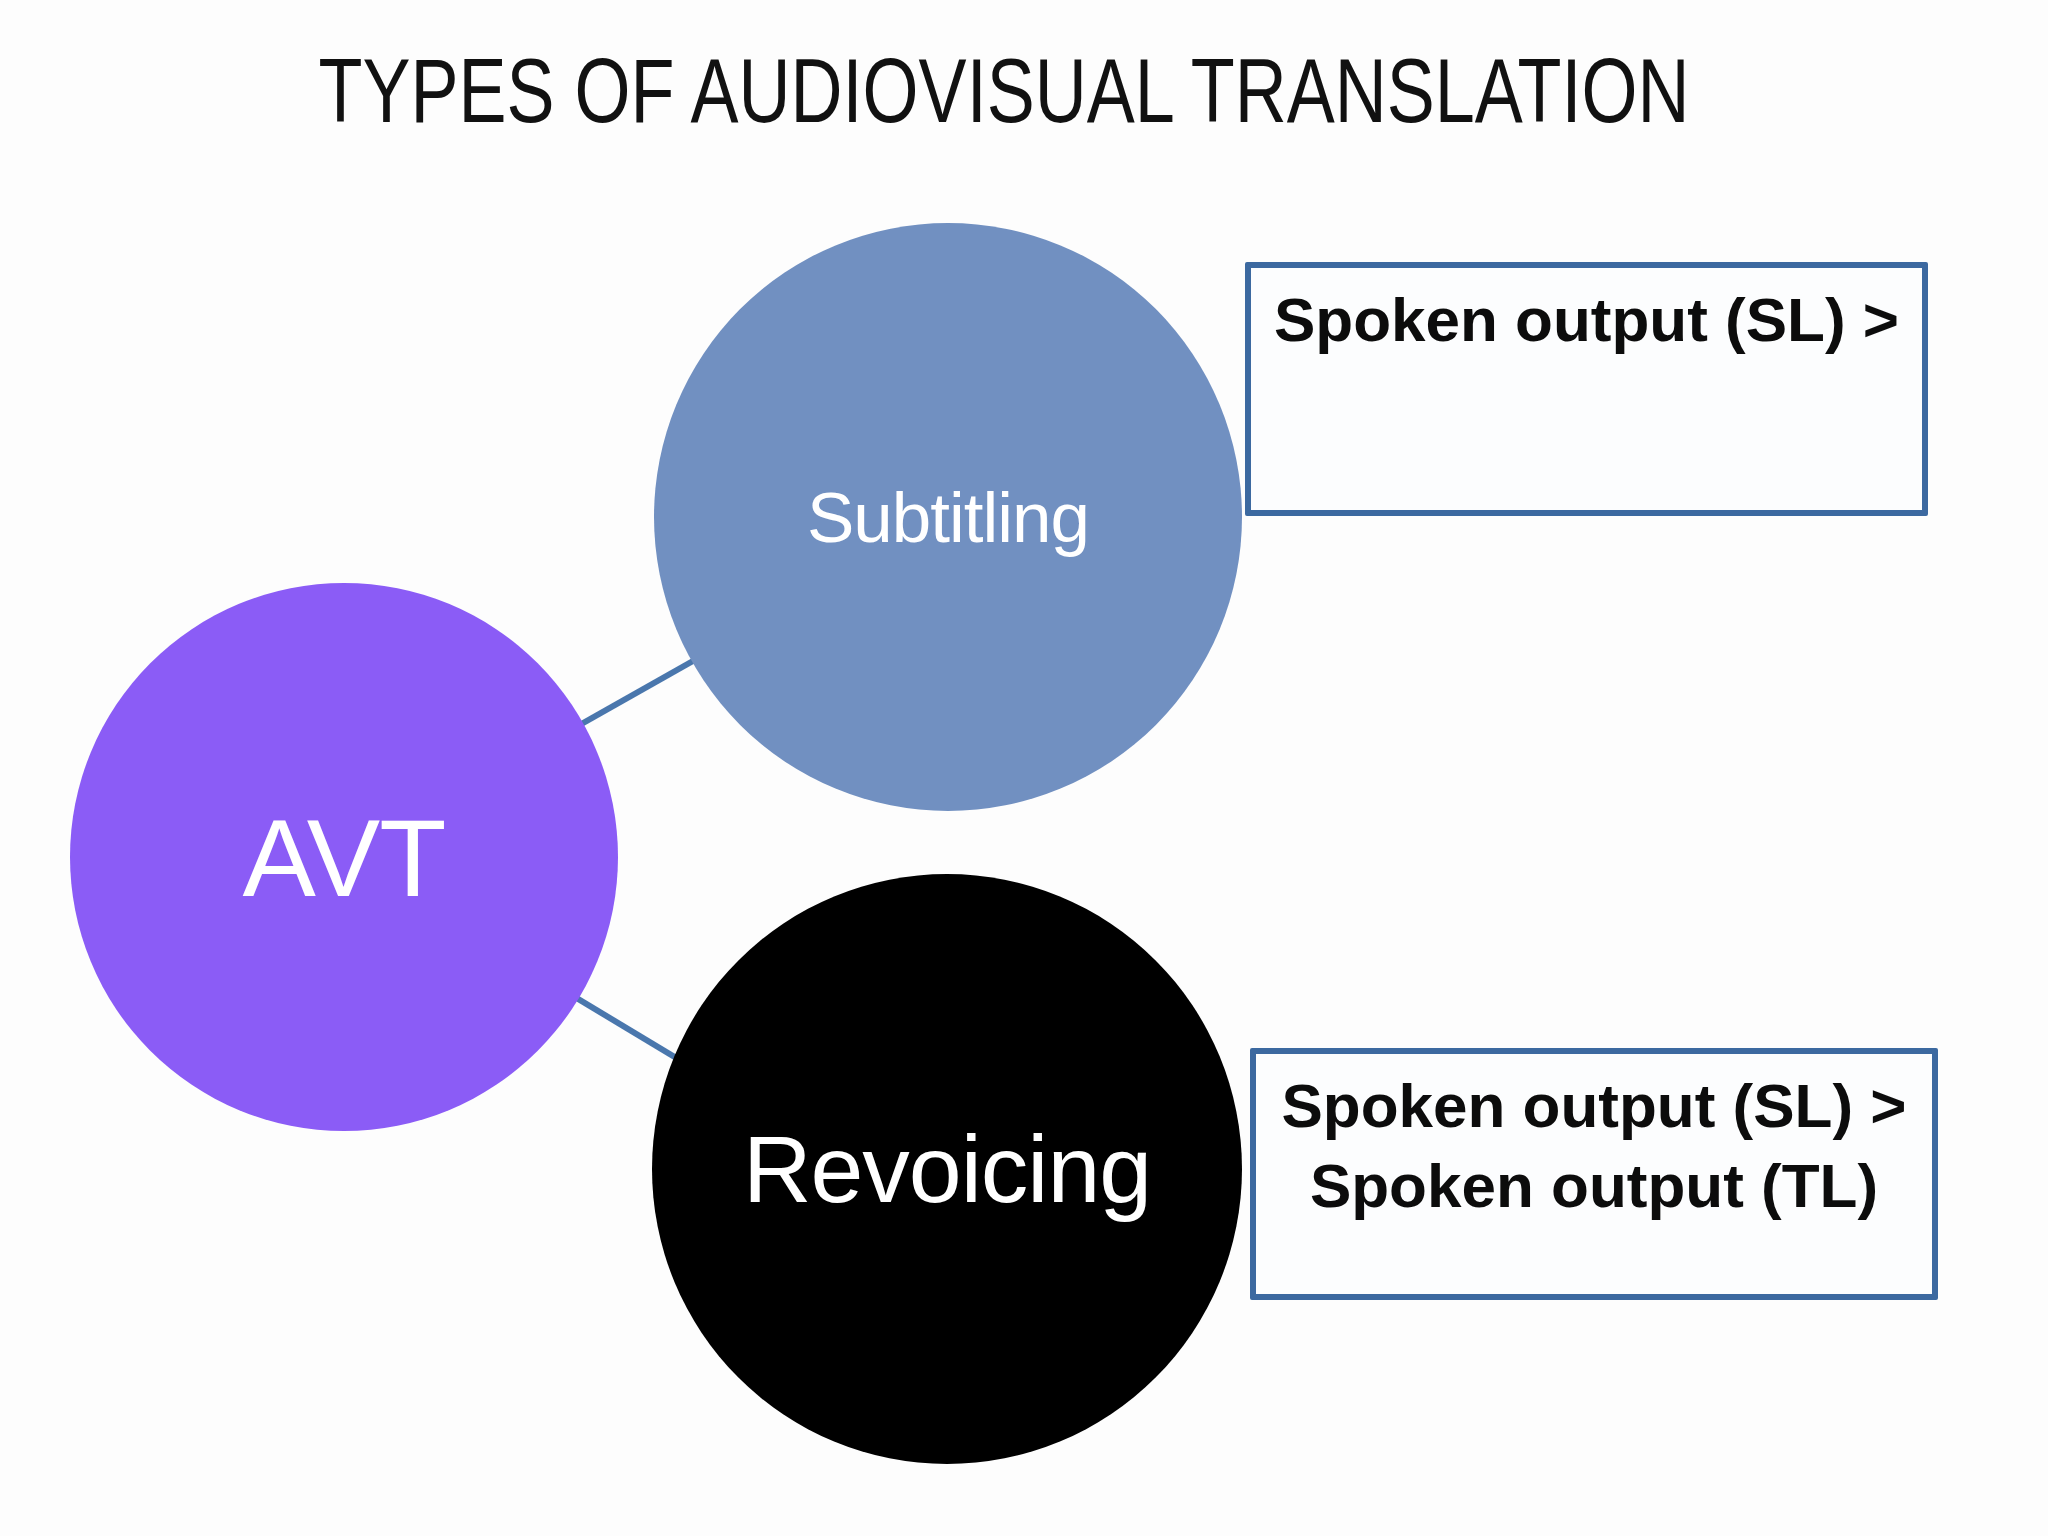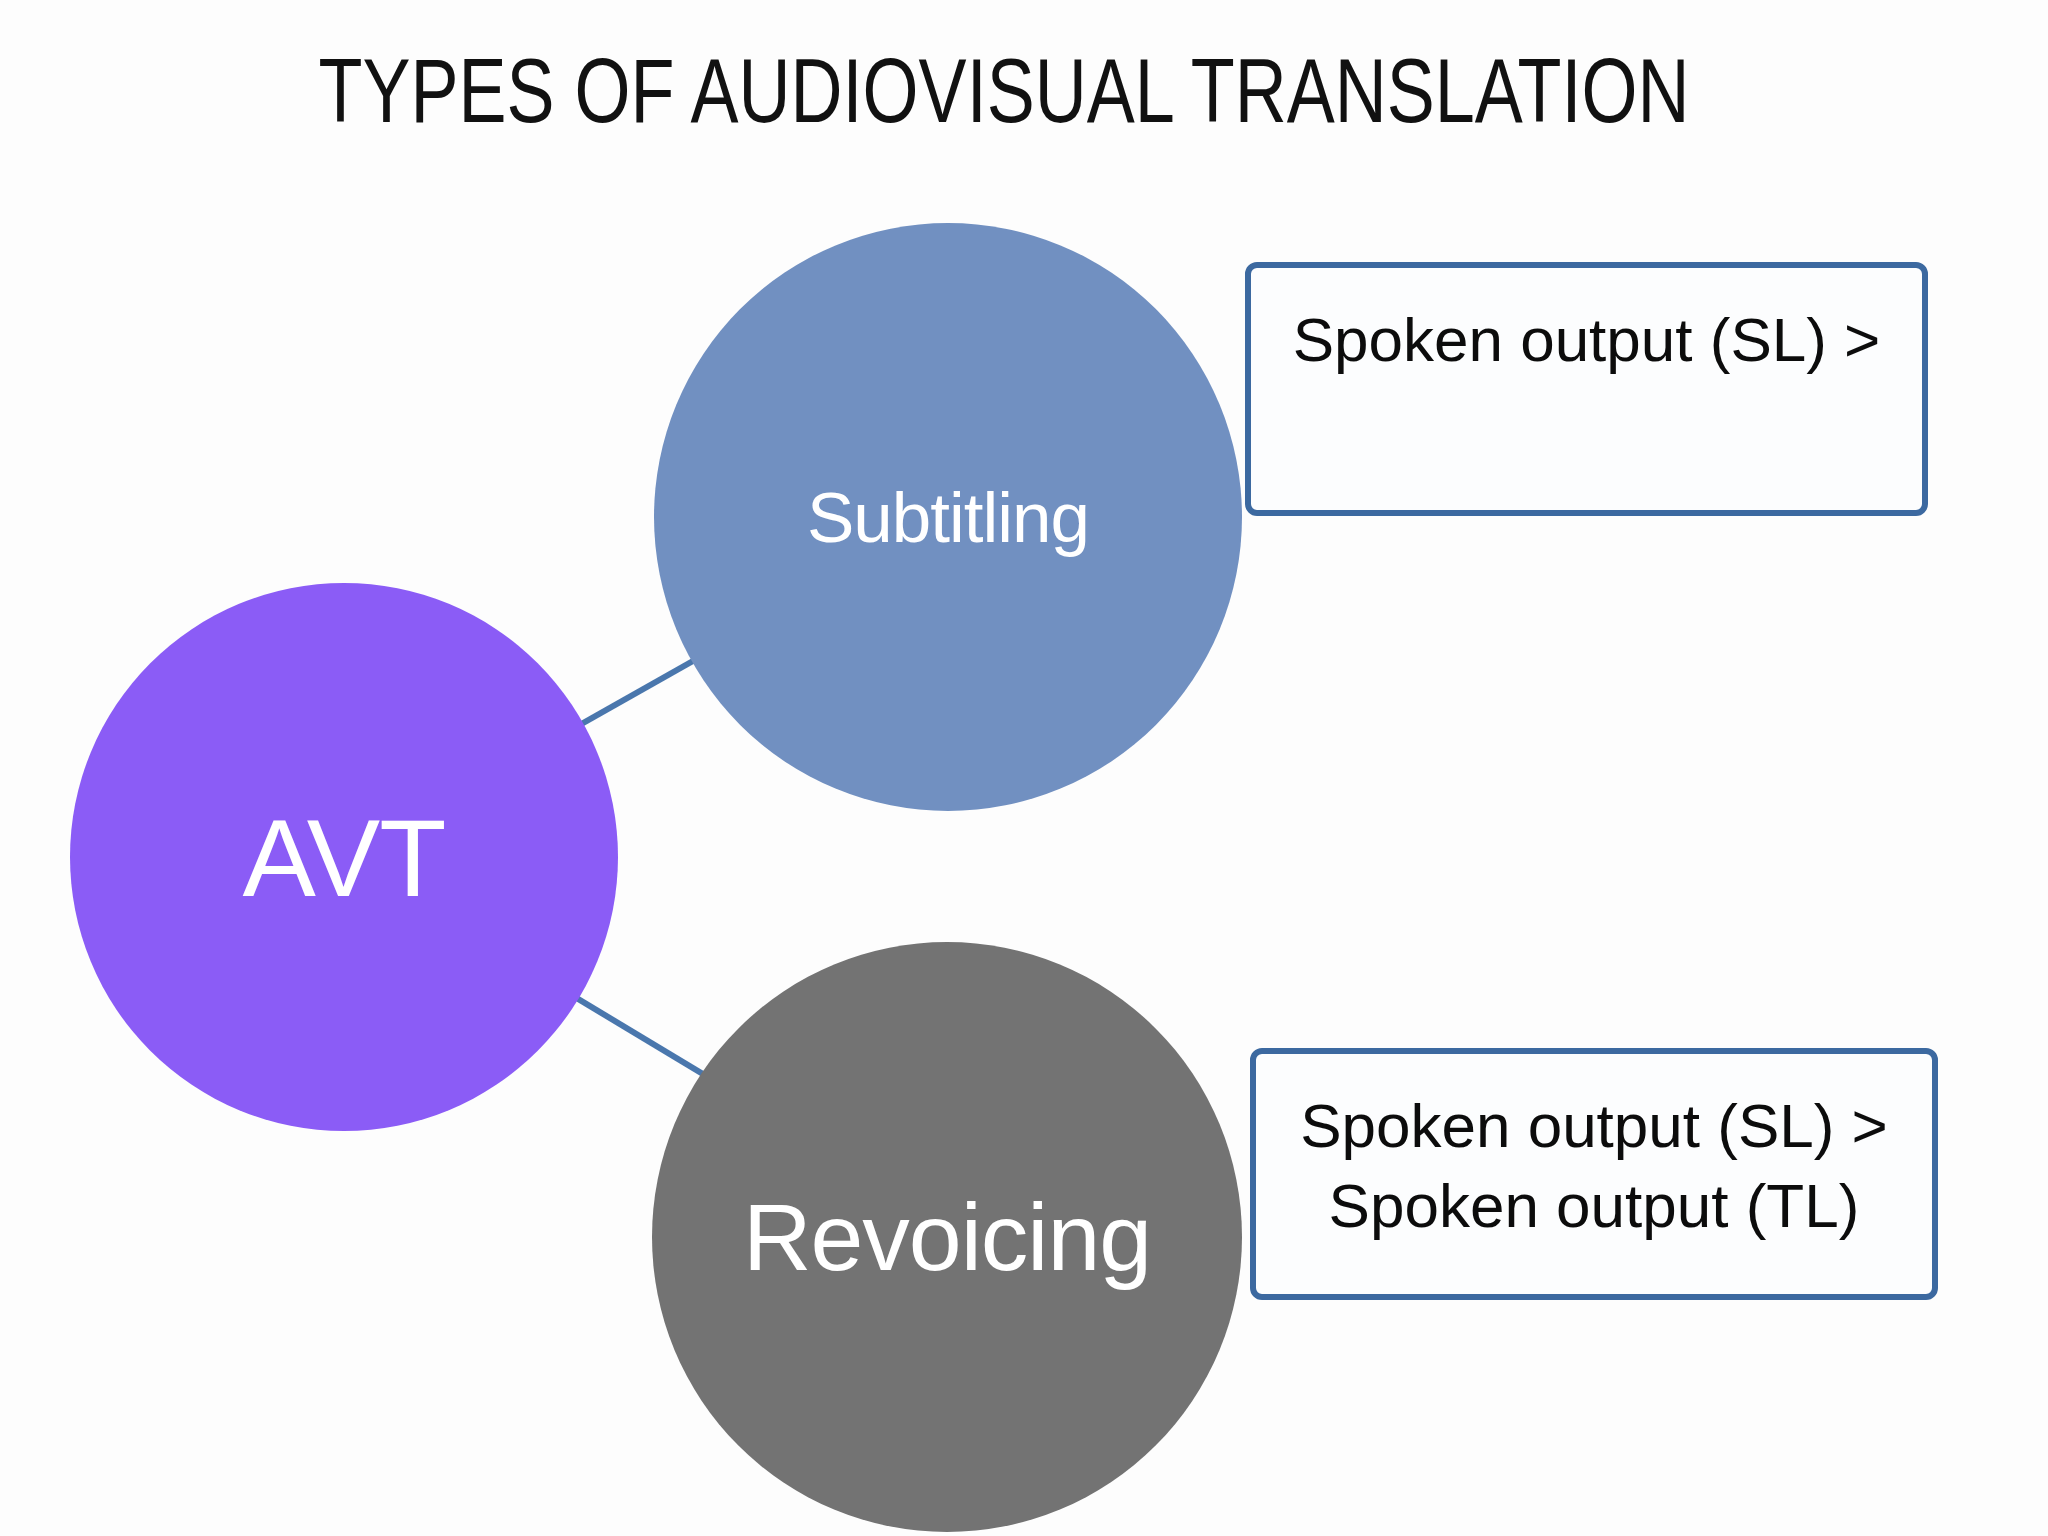--- a/index.html
+++ b/index.html
@@ -63,37 +63,38 @@
   .circle.subtitling {
     left: 654px;
     top: 223px;
     width: 588px;
     height: 588px;
     background: #7190c1;
   }
   .circle.subtitling span { font-size: 71px; }
   .circle.revoicing {
     left: 652px;
-    top: 942px;
+    top: 874px;
     width: 590px;
     height: 590px;
-    background: #737373;
+    background: #000000;
   }
   .circle.revoicing span { font-size: 95px; }
   .note-box {
     position: absolute;
     box-sizing: border-box;
     background: #fcfdfe;
     border: 6px solid #3c69a0;
-    border-radius: 12px;
+    border-radius: 2px;
     text-align: center;
     color: #0c0c0c;
     font-size: 62px;
     line-height: 80px;
-    padding-top: 32px;
+    padding-top: 12px;
+    font-weight: bold;
   }
   .note-box.top {
     left: 1245px;
     top: 262px;
     width: 683px;
     height: 254px;
   }
   .note-box.bottom {
     left: 1250px;
     top: 1048px;

